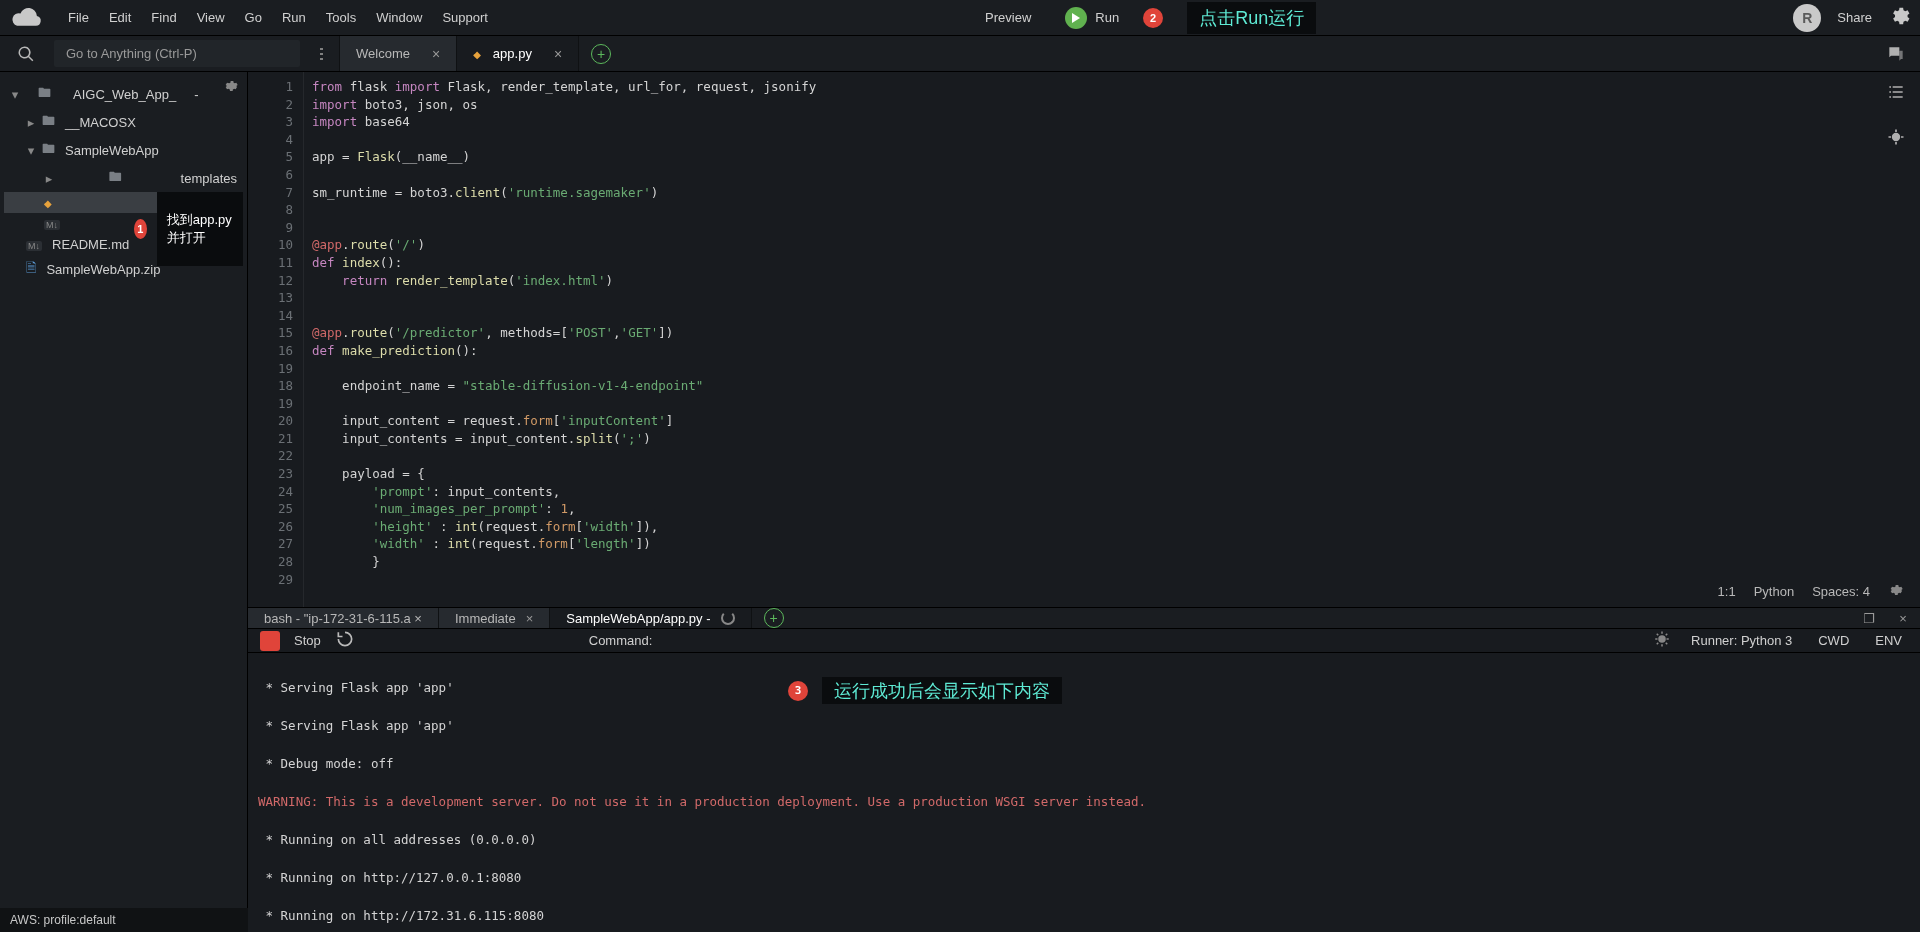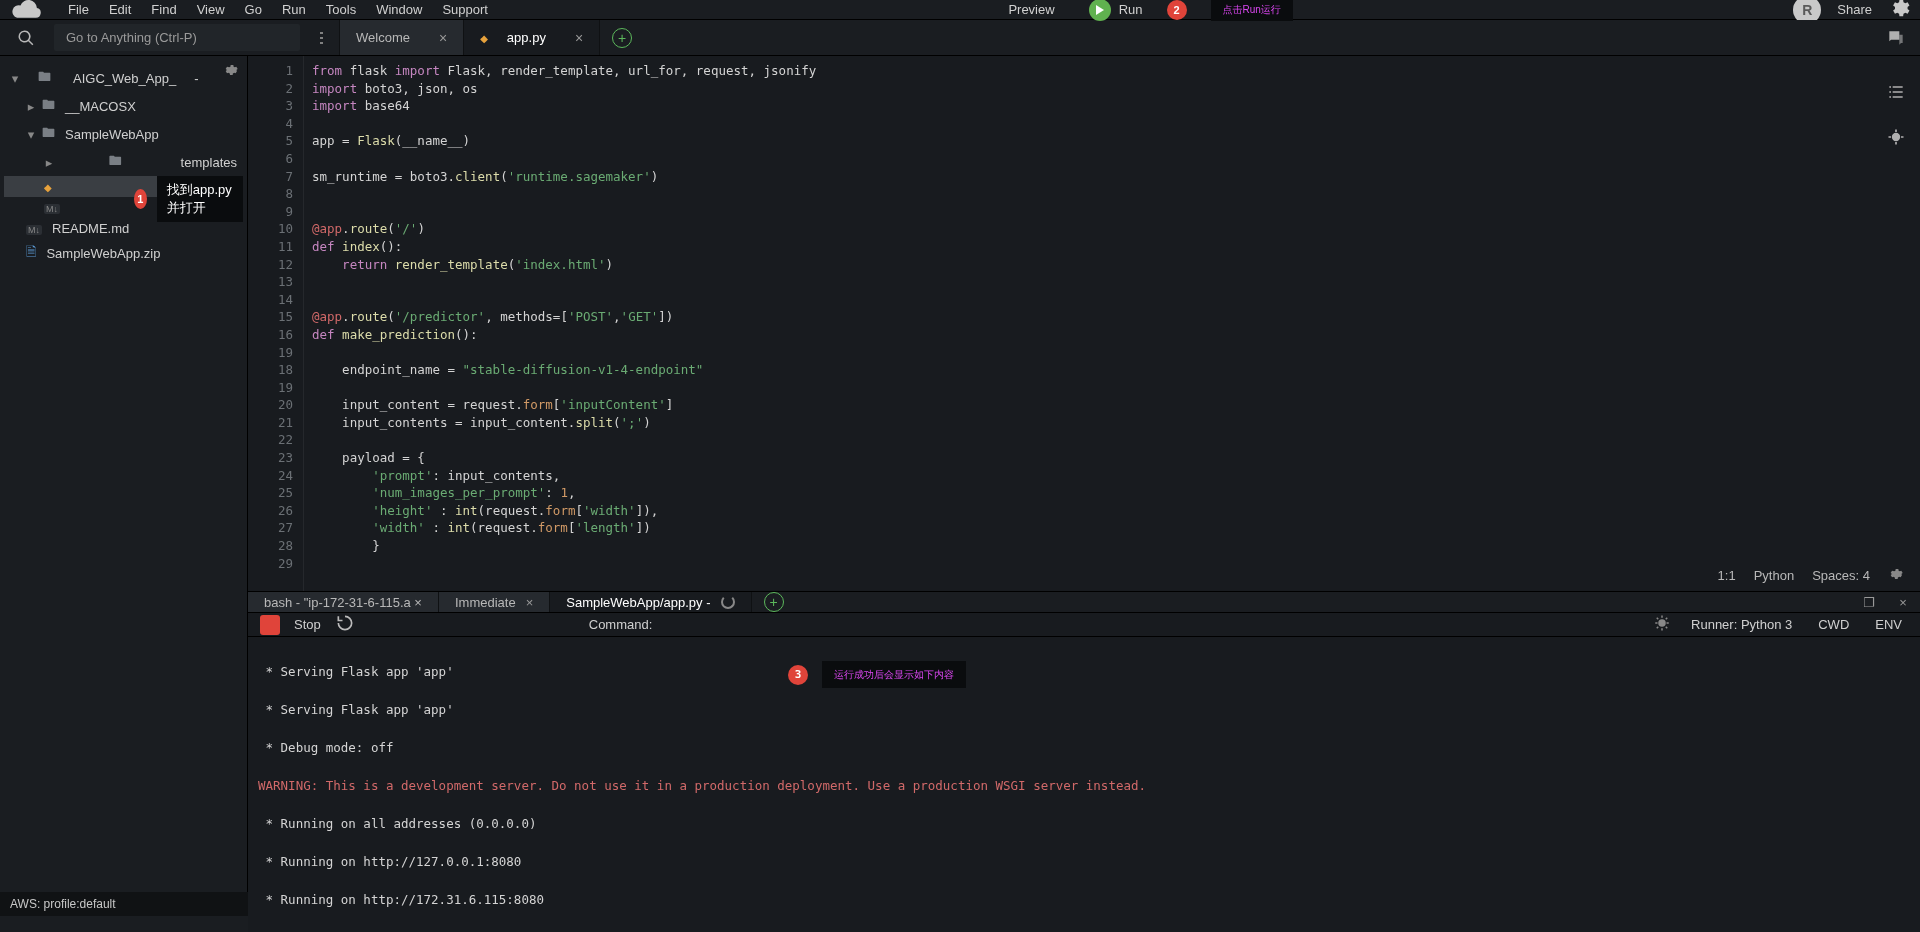--- a/index.html
+++ b/index.html
@@ -9,21 +9,21 @@
   background: #1a1d21;
   color: #c8c8c8;
   overflow: hidden;
   width: 1920px; 
   height: 932px;
   transform-origin: top left;
 }
 
 
 .topbar {
-  height: 20px;
+  height: 36px;
   background: #1a1d21;
   display: flex;
   align-items: center;
   padding: 0 10px;
   gap: 4px;
   border-bottom: 1px solid #000;
 }
 .topbar .cloud-btn {
   width: 34px; height: 24px;
   display:flex;align-items:center;justify-content:center;
@@ -40,22 +40,22 @@
 }
 .run-circle svg{width:10px;height:10px;}
 .run-label{color:#d0d0d0;}
 .callout-badge {
   width:20px;height:20px;border-radius:50%;
   background:#e0443a;color:#fff;font-size:11px;
   display:flex;align-items:center;justify-content:center;
   font-weight:bold;
 }
 .callout-text {
-  color:#d946ef;background:#0a0c0e;padding:4px 12px;
-  font-size:10px;
+  color:#5eead4;background:#0a0c0e;padding:4px 12px;
+  font-size:18px;
 }
 .topbar-right { display:flex; align-items:center; gap:16px; }
 .avatar {
   width:28px;height:28px;border-radius:50%;
   background:#c9c9c9;color:#5a5a5a;
   display:flex;align-items:center;justify-content:center;
   font-weight:bold;font-size:14px;
 }
 .share-btn{color:#d0d0d0;}
 .gear-btn svg{width:22px;height:22px;fill:#c8c8c8;}
@@ -80,21 +80,21 @@
   color:#9a9a9a;padding:0 12px;
   border-radius:2px;
   margin:4px 2px;
 }
 .tabbar {
   flex:1; display:flex; align-items:stretch;
   background:#1a1d21;
   margin-left:2px;
 }
 .ed-tab {
-  display:flex;align-items:center;gap:15px;
+  display:flex;align-items:center;gap:8px;
   padding:0 16px;
   border-right:1px solid #0f1113;
   color:#b8b8b8;
   position:relative;
   background:#212529;
 }
 .ed-tab.inactive{ background:#262a2f;}
 .ed-tab .close{ margin-left:14px; color:#9a9a9a; font-size:14px;}
 .ed-tab.active{ background:#181b1f; color:#fff;}
 .ed-tab.ghosttab{ width:36px; justify-content:center; background:#1a1d21;}
@@ -230,21 +230,21 @@
 }
 .rightrail svg{width:20px;height:20px;fill:#b0b0b0;}
 
 
 .spin{
   width:14px;height:14px;border:2px solid #888;border-top-color:transparent;
   border-radius:50%;display:inline-block;
 }
 
 .callout1{position:absolute;left:130px;top:0;display:flex;align-items:center;gap:10px;}
-.callout1 .txt{background:#0a0c0e;color:#fff;padding:5px 10px;font-size:13px;}
+.callout1 .txt{background:#0a0c0e;color:#fff;padding:19px 10px;font-size:13px;}
 
 </style>
 </head>
 <body>
 
 <div class="topbar">
   <div class="cloud-btn">
     <svg viewBox="0 0 24 16">
         <path fill="#c8c8c8" d="M19 7a6 6 0 00-11.6-1.7A4.5 4.5 0 005 14h13a3.5 3.5 0 001-6.9z"></path>
       </svg>

